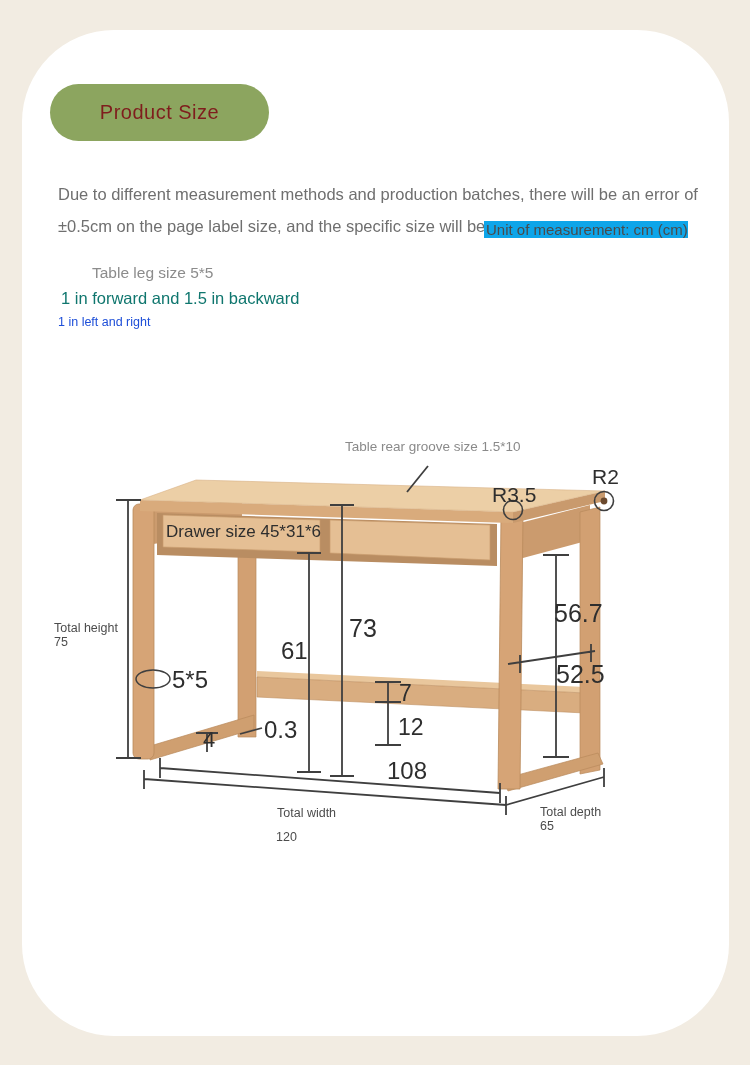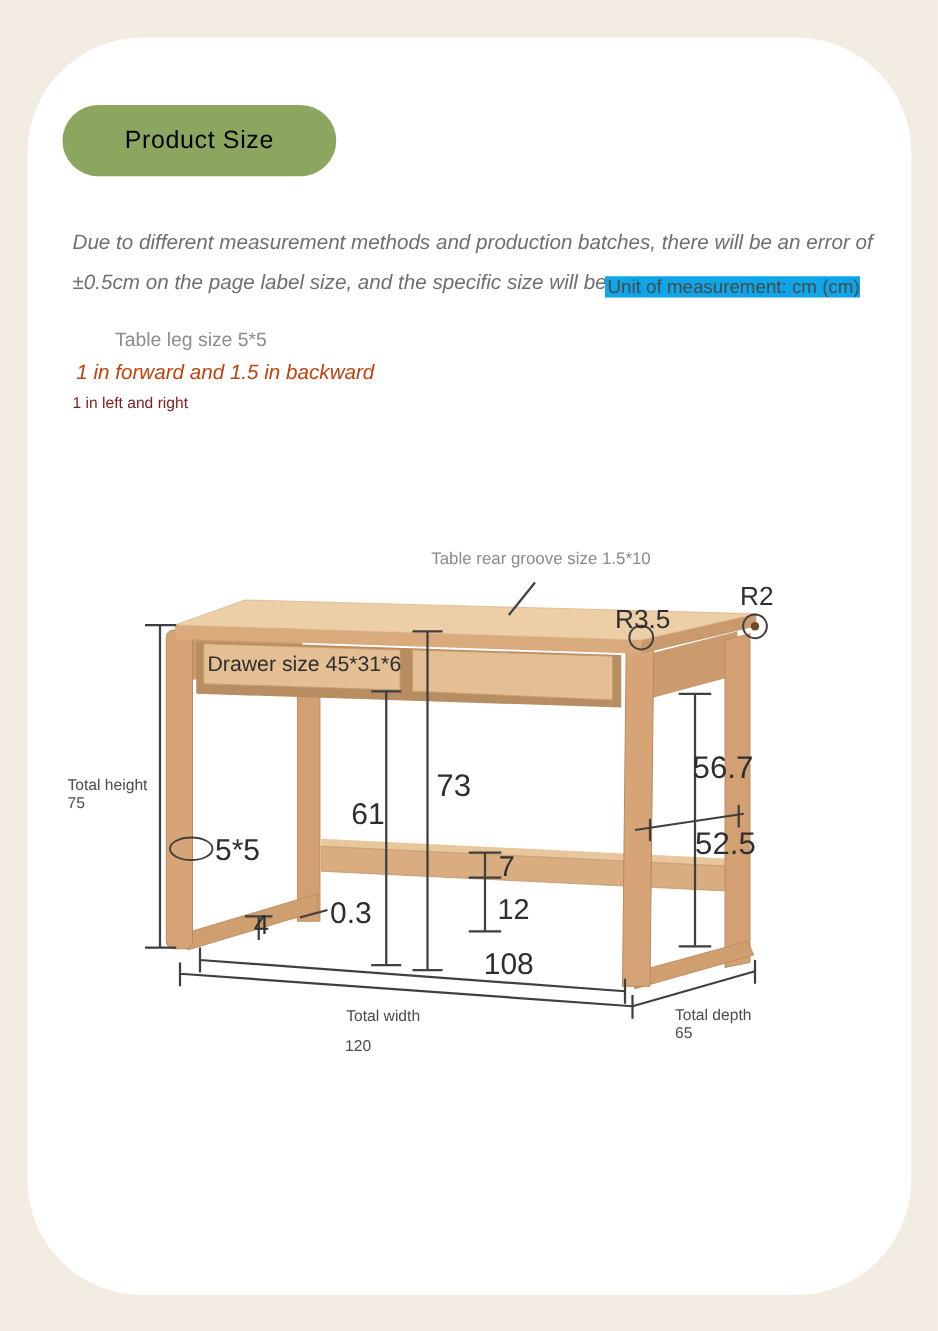--- a/index.html
+++ b/index.html
@@ -12,33 +12,33 @@
   .page{position:absolute;left:0;top:0;width:750px;height:1065px;}
   .card{
     position:absolute;left:22px;top:30px;width:707px;height:1006px;
     background:#ffffff;border-radius:92px;
   }
   .pill{
     position:absolute;left:50px;top:84px;width:219px;height:57px;
     background:#8ca55f;border-radius:29px;
     display:flex;align-items:center;justify-content:center;
   }
-  .pill span{color:#000000;font-size:20px;letter-spacing:0.5px;}
+  .pill span{color:#7f1d1d;font-size:20px;letter-spacing:0.5px;}
   .intro-line{
-    position:absolute;left:58px;color:#6f6f6f;font-size:16.5px;white-space:nowrap;font-style:italic;
+    position:absolute;left:58px;color:#6f6f6f;font-size:16.5px;white-space:nowrap;
   }
   .intro-line.l1{top:185px;}
   .intro-line.l2{top:217px;}
   .unit-note{
     position:absolute;left:484px;top:221px;color:#4a4a4a;font-size:15px;
     background:#0ea5e9;padding-left:2px;white-space:nowrap;
   }
   .leg-note-1{position:absolute;left:60px;top:264px;color:#8c8c8c;font-size:15.5px;white-space:nowrap;margin-left:32px;}
-  .leg-note-2{position:absolute;left:61px;top:289px;color:#c2410c;font-size:16.5px;white-space:nowrap;font-style:italic;}
-  .leg-note-3{position:absolute;left:58px;top:315px;color:#7f1d1d;font-size:12.5px;white-space:nowrap;}
+  .leg-note-2{position:absolute;left:61px;top:289px;color:#0f766e;font-size:16.5px;white-space:nowrap;}
+  .leg-note-3{position:absolute;left:58px;top:315px;color:#1d4ed8;font-size:12.5px;white-space:nowrap;}
   svg.diagram{position:absolute;left:0;top:0;}
   svg text{font-family:"Liberation Sans", sans-serif;fill:#2e2e2e;}
   text.dim-num{font-size:24px;}
   text.dim-label{font-size:12.5px;fill:#4c4c4c;}
   text.note{font-size:13.5px;fill:#8a8a8a;}
   .dimline{stroke:#3f3f3f;stroke-width:1.8;fill:none;}
 </style>
 </head>
 <body>
 

